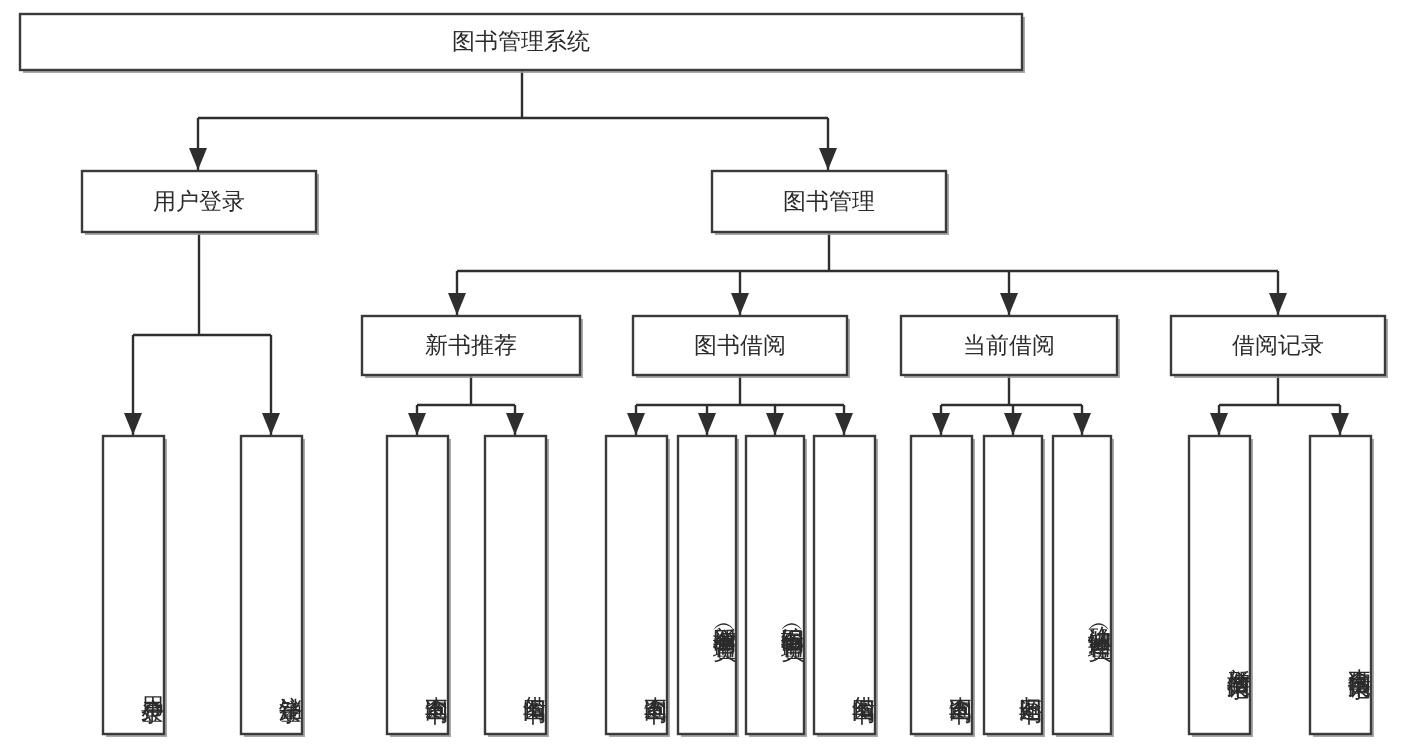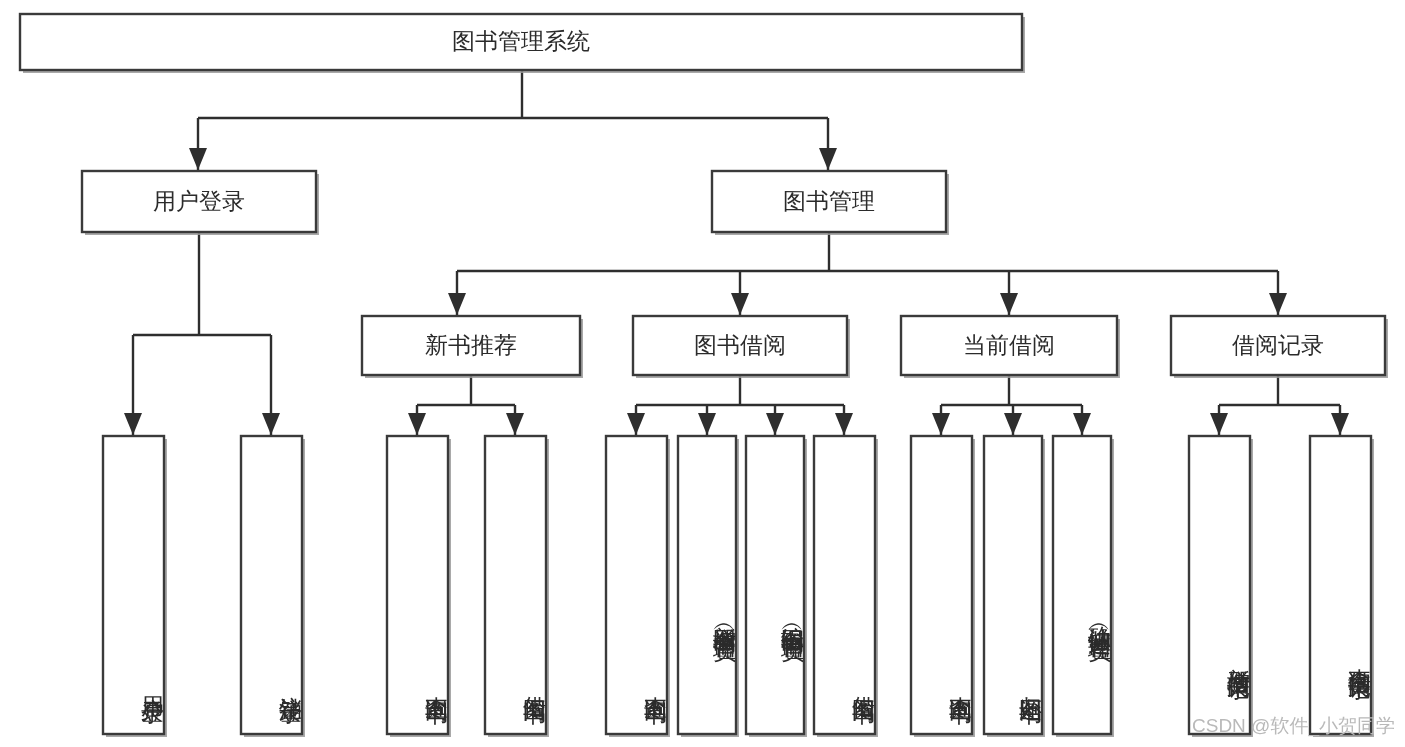--- a/index.html
+++ b/index.html
@@ -199,15 +199,14 @@
       <div class="node-label-v" style="left: 678px; top: 436px; width: 58px; height: 298px; padding-top: 32px;">新增图书（管理员）</div>
       <div class="node-label-v" style="left: 746px; top: 436px; width: 58px; height: 298px; padding-top: 32px;">编辑图书（管理员）</div>
       <div class="node-label-v" style="left: 814px; top: 436px; width: 61px; height: 298px; padding-top: 97px;">借阅图书</div>
       <div class="node-label-v" style="left: 911px; top: 436px; width: 61px; height: 298px; padding-top: 97px;">查询图书</div>
       <div class="node-label-v" style="left: 984px; top: 436px; width: 58px; height: 298px; padding-top: 97px;">归还图书</div>
       <div class="node-label-v" style="left: 1053px; top: 436px; width: 58px; height: 298px; padding-top: 32px;">确认归还（管理员）</div>
       <div class="node-label-v" style="left: 1189px; top: 436px; width: 61px; height: 298px; padding-top: 71px;">新增借阅记录</div>
       <div class="node-label-v" style="left: 1310px; top: 436px; width: 61px; height: 298px; padding-top: 71px;">查询借阅记录</div>
     </div>
 
-  <div class="watermark">CSDN @软件_小贺同学</div>
 
 </div>
 
 </body></html>

